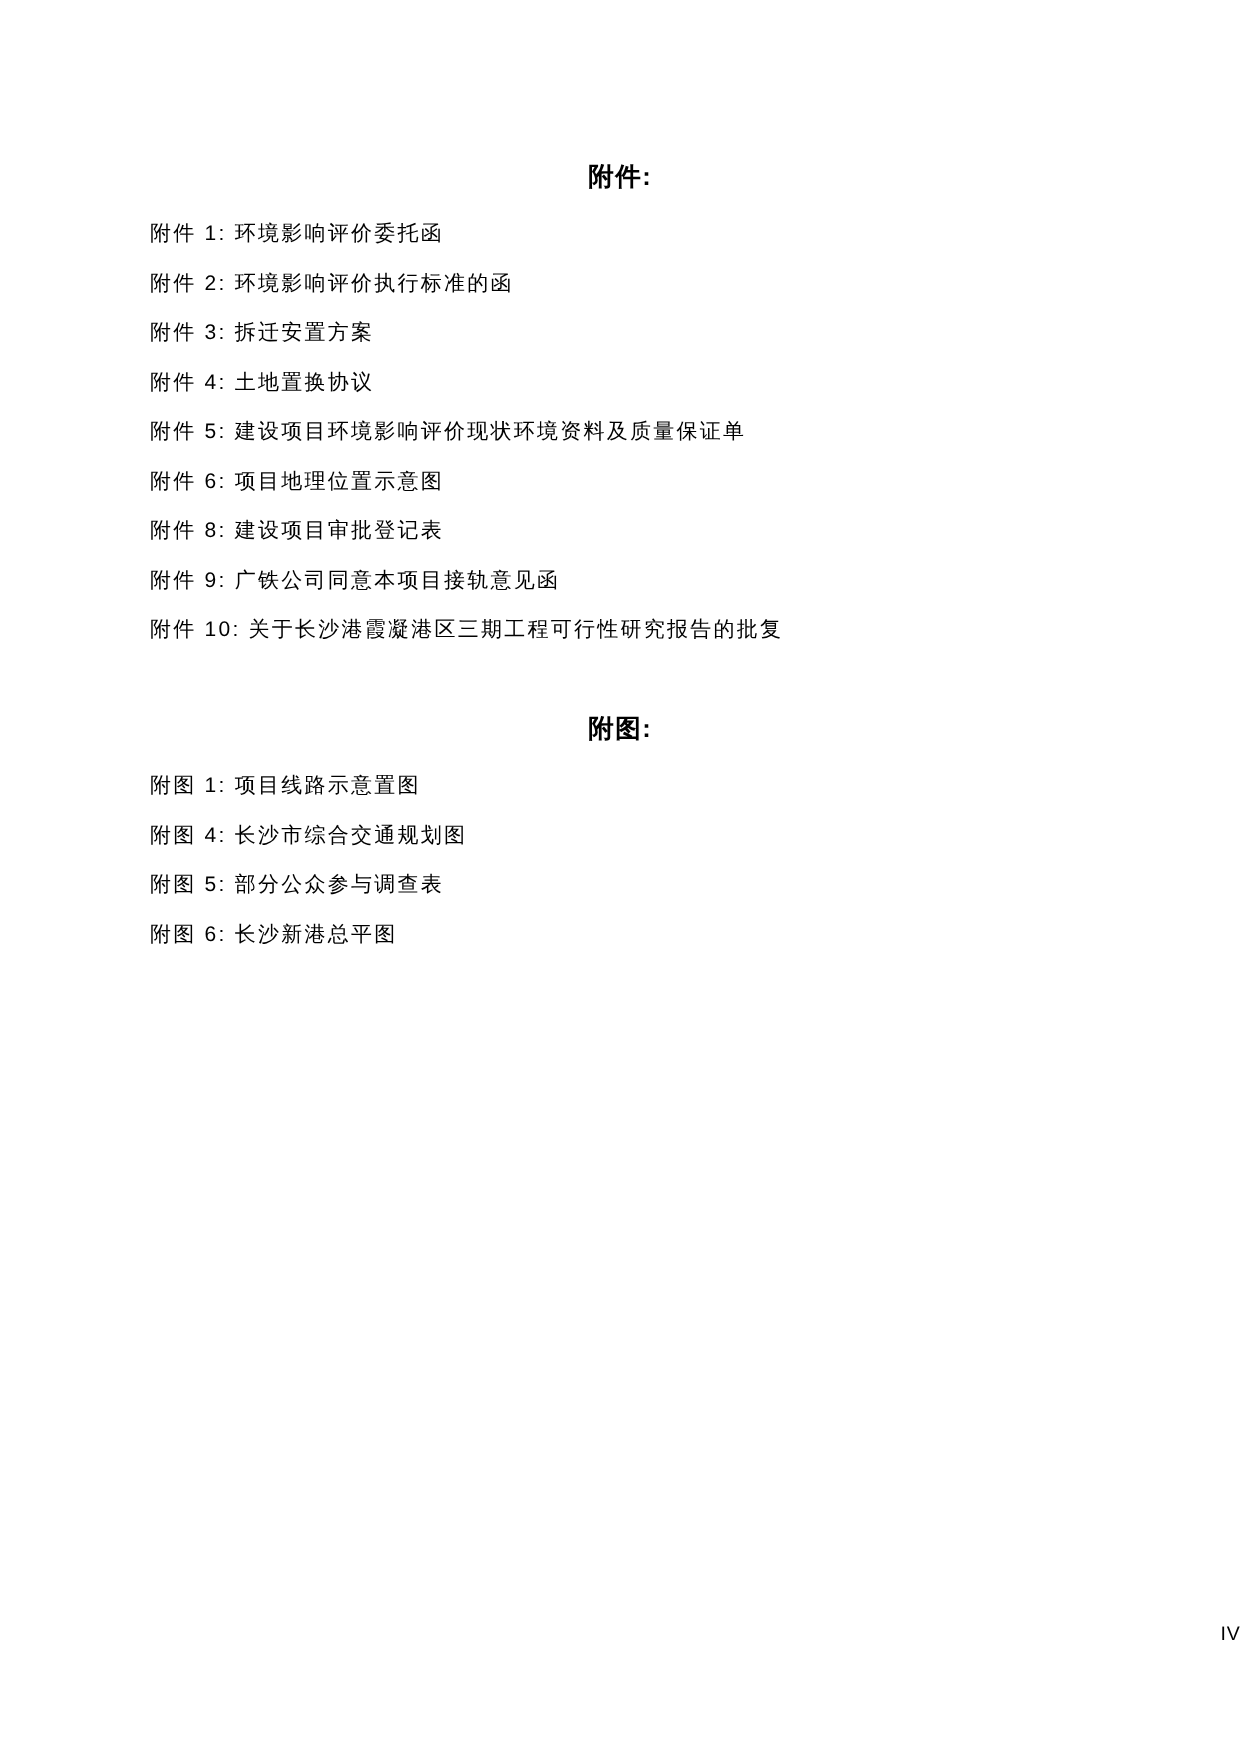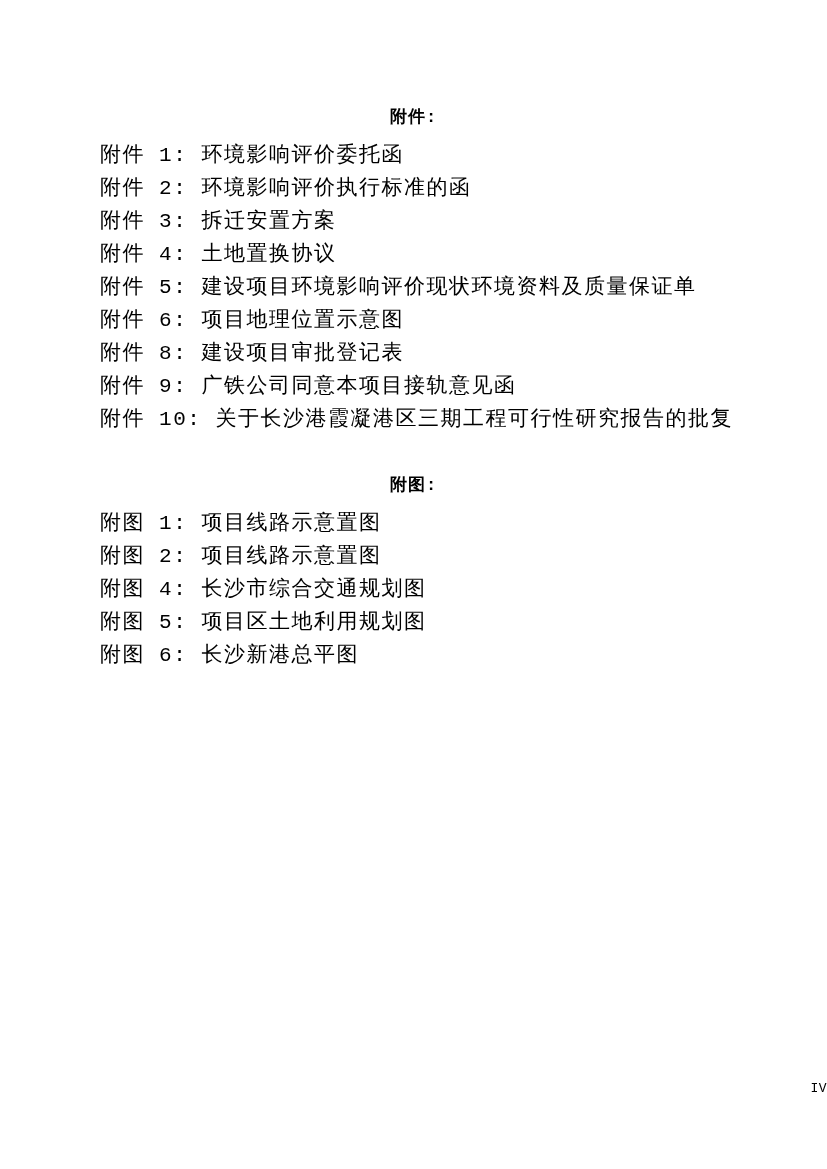--- a/index.html
+++ b/index.html
@@ -7,42 +7,42 @@
     padding: 0;
     background: #ffffff;
   }
   .page {
     position: relative;
     width: 827px;
     height: 1169px;
     margin: 0 auto;
     background: #ffffff;
     color: #000000;
-    font-family: Liberation Mono, monospace;
+    font-family: Liberation Sans, sans-serif;
     overflow: hidden;
   }
   .section-heading {
     margin: 0;
     text-align: center;
     font-size: 17px;
     font-weight: 700;
     line-height: 24px;
     letter-spacing: 1px;
   }
   .attachments-heading {
     padding-top: 106px;
   }
   .figures-heading {
     margin-top: 38px;
   }
   .item-list {
     list-style: none;
     margin: 9px 0 0 0;
     padding: 0 40px 0 100px;
-    font-size: 21px;
+    font-size: 14px;
     letter-spacing: 1.5px;
   }
   .item-list li {
     height: 33px;
     line-height: 33px;
     white-space: nowrap;
   }
   .page-number {
     position: absolute;
     top: 1081px;
@@ -69,21 +69,20 @@
     <li>附件 6: 项目地理位置示意图</li>
     <li>附件 8: 建设项目审批登记表</li>
     <li>附件 9: 广铁公司同意本项目接轨意见函</li>
     <li>附件 10: 关于长沙港霞凝港区三期工程可行性研究报告的批复</li>
   </ul>
 
   <h2 class="section-heading figures-heading">附图:</h2>
 
   <ul class="item-list">
     <li>附图 1: 项目线路示意置图</li>
-    <li>附图 2: 项目线路示意置图</li>
     <li>附图 4: 长沙市综合交通规划图</li>
-    <li>附图 5: 项目区土地利用规划图</li>
+    <li>附图 5: 部分公众参与调查表</li>
     <li>附图 6: 长沙新港总平图</li>
   </ul>
 
   <div class="page-number">IV</div>
 
 </div>
 
 </body></html>

